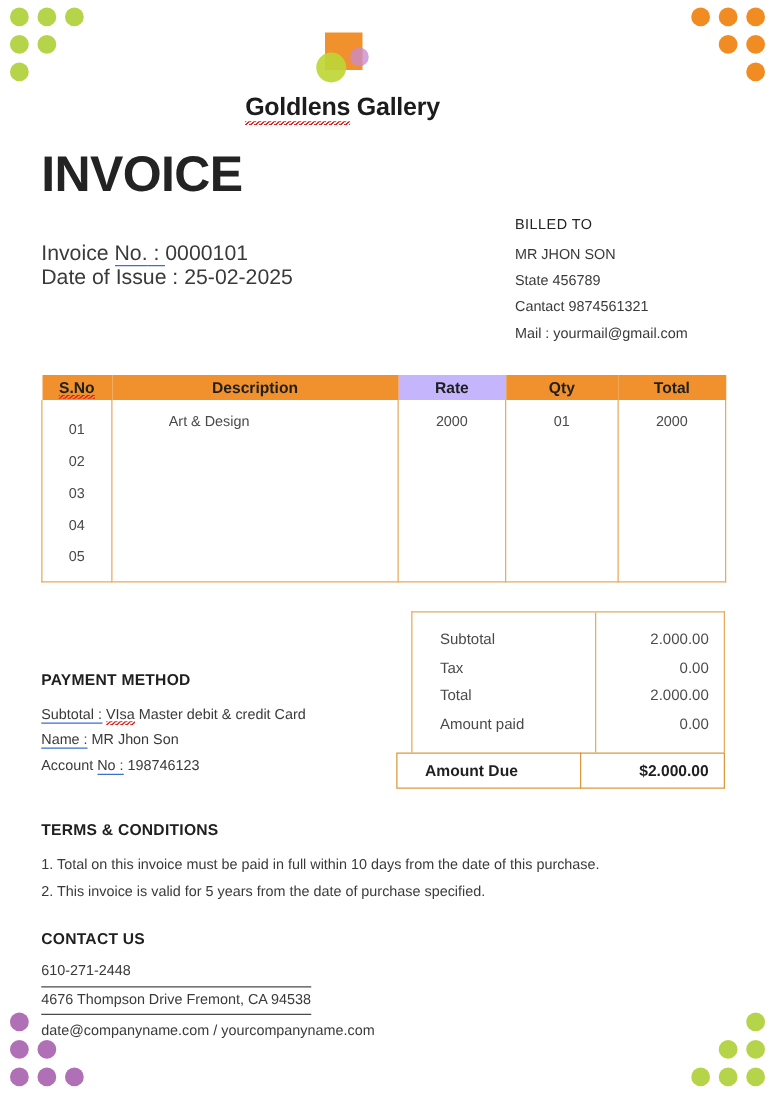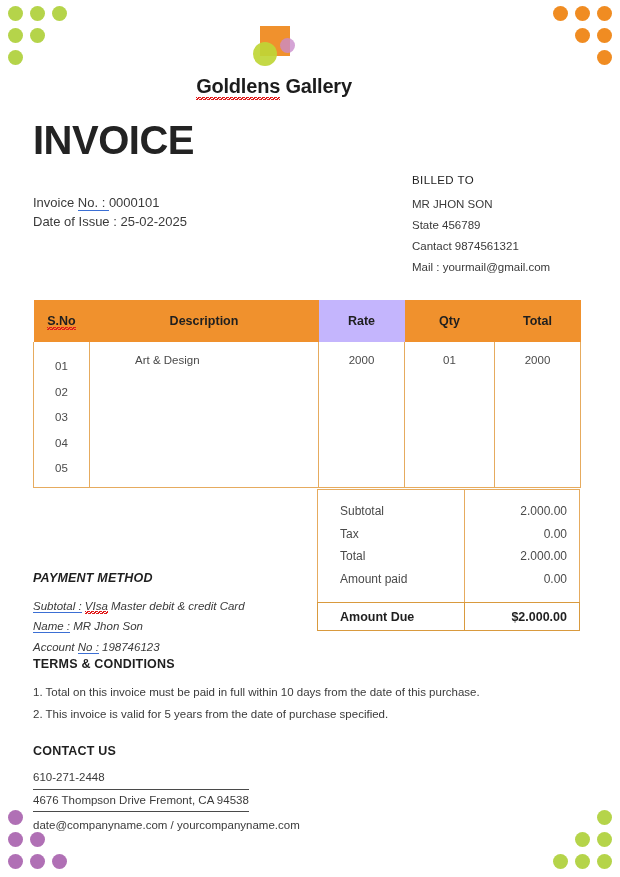--- a/index.html
+++ b/index.html
@@ -81,21 +81,21 @@
     top: 118px; left: 33px;
     font-size: 40px;
     font-weight: bold;
     letter-spacing: -0.5px;
     color: #232323;
   }
 
   #invoice-meta {
     position: absolute;
     top: 193px; left: 33px;
-    font-size: 13px;
+    font-size: 17px;
     line-height: 19px;
     color: #3a3a3a;
   }
   .blue-ul {
     border-bottom: 1px solid #3b6fd4;
     padding-bottom: 0px;
   }
 
   
   #billed-to {
@@ -117,21 +117,21 @@
     top: 300px; left: 33px;
     width: 547px;
     border-collapse: collapse;
     table-layout: fixed;
   }
   #items-table th {
     background: #F0912D;
     color: #1f1f1f;
     font-size: 12.5px;
     font-weight: bold;
-    height: 42px;
+    height: 20px;
     vertical-align: middle;
   }
   #items-table td {
     font-size: 11.5px;
     color: #4a4a4a;
     border-left: 1px solid #e6ab5e;
     border-right: 1px solid #e6ab5e;
     border-bottom: 1px solid #e6ab5e;
     vertical-align: top;
     padding-top: 12px;
@@ -150,20 +150,21 @@
     position: absolute;
     top: 489px; left: 317px;
     width: 263px;
     font-size: 12px;
     color: #4a4a4a;
   }
   #totals-body {
     border: 1px solid #e6ab5e;
     border-bottom: none;
     padding: 10px 0 12px 0;
+    margin-left: 12px;
   }
   .total-row {
     display: flex;
     justify-content: space-between;
     line-height: 22.5px;
     padding: 0 12px 0 22px;
   }
   .total-row .t-val { text-align: right; }
   #amount-due-row {
     display: flex;
@@ -190,25 +191,24 @@
     content: "";
     position: absolute;
     left: 146px; top: 0; bottom: 0;
     width: 1px;
     background: #e6ab5e;
   }
 
   
   #payment-method {
     position: absolute;
-    top: 568px; left: 33px;
+    top: 534px; left: 33px;
     font-size: 11.5px;
     line-height: 20.5px;
     color: #3a3a3a;
-    font-style: italic;
   }
   .section-head {
     font-size: 12.5px;
     font-weight: bold;
     color: #1f1f1f;
     letter-spacing: .2px;
     margin-bottom: 7px;
   }
   .red-spell { position: relative; }
   .red-spell::after {

